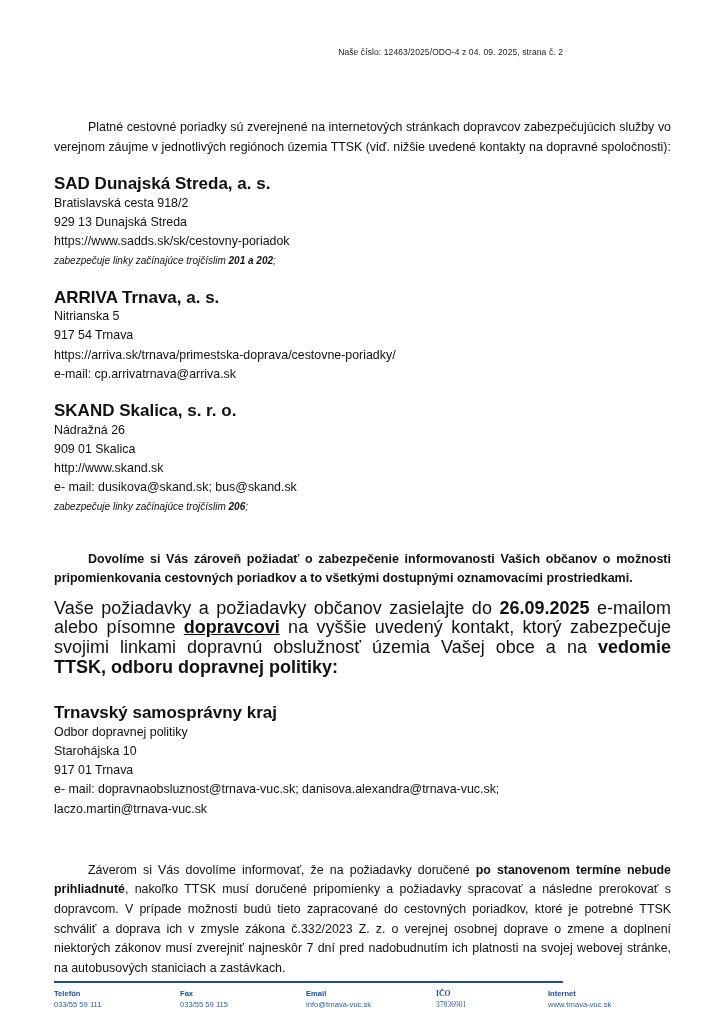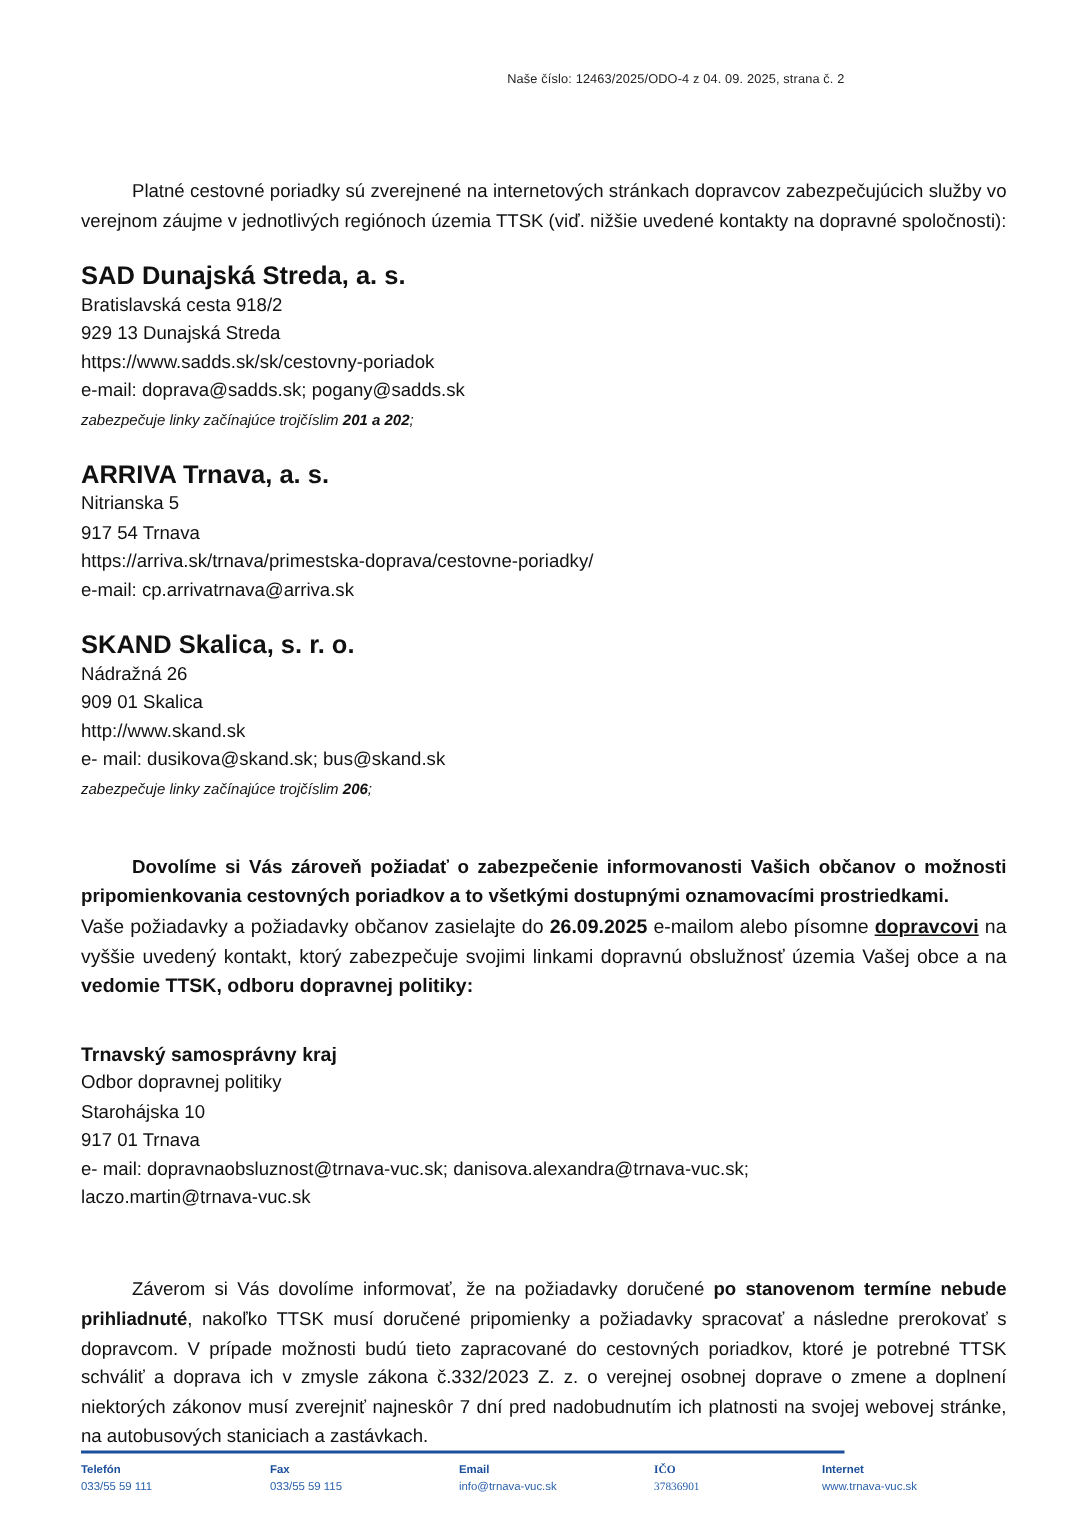--- a/index.html
+++ b/index.html
@@ -69,53 +69,53 @@
   }
   .block-bold {
     margin-top: 33px;
     font-weight: bold;
     text-align: justify;
     text-indent: 34px;
     font-size: 12.5px;
     line-height: 19.6px;
   }
   .para-request {
-    margin-top: 0;
-    font-size: 13px;
+    margin-top: 10px;
+    font-size: 18px;
     line-height: 19.6px;
     text-align: justify;
   }
   .para-request b { font-weight: bold; }
   .para-request u { text-decoration: underline; font-weight: bold; }
   .contact-block {
     margin-top: 26px;
   }
   .contact-block .name {
     font-weight: bold;
-    font-size: 13px;
+    font-size: 17px;
     line-height: 19.6px;
   }
   .contact-block .line {
     font-size: 12.4px;
     line-height: 19.2px;
   }
   .closing {
     margin-top: 42px;
     text-indent: 34px;
     font-size: 12.4px;
     line-height: 19.6px;
     text-align: justify;
   }
   .closing b { font-weight: bold; }
 
   .footer {
     position: absolute;
     left: 54px;
     right: 54px;
-    bottom: 28px;
+    bottom: 14px;
   }
   .footer-rule {
     height: 2px;
     background: #1b4f9c;
     margin-bottom: 5px;
   }
   .footer-cols {
     display: flex;
     font-size: 7.6px;
     color: #1b4f9c;
@@ -147,21 +147,20 @@
 
   <div class="body-wrap">
 
     <p class="intro">Platné cestovné poriadky sú zverejnené na internetových stránkach dopravcov zabezpečujúcich služby vo verejnom záujme v jednotlivých regiónoch územia TTSK (viď. nižšie uvedené kontakty na dopravné spoločnosti):</p>
 
     <div class="company">
       <div class="name">SAD Dunajská Streda, a. s.</div>
       <div class="line">Bratislavská cesta 918/2</div>
       <div class="line">929 13 Dunajská Streda</div>
       <div class="line">https://www.sadds.sk/sk/cestovny-poriadok</div>
-      <div class="line">e-mail: doprava@sadds.sk; pogany@sadds.sk</div>
       <div class="note"><span>zabezpečuje linky začínajúce trojčíslim </span><b>201 a 202</b><span>;</span></div>
     </div>
 
     <div class="company">
       <div class="name">ARRIVA Trnava, a. s.</div>
       <div class="line">Nitrianska 5</div>
       <div class="line">917 54 Trnava</div>
       <div class="line">https://arriva.sk/trnava/primestska-doprava/cestovne-poriadky/</div>
       <div class="line">e-mail: cp.arrivatrnava@arriva.sk</div>
     </div>

